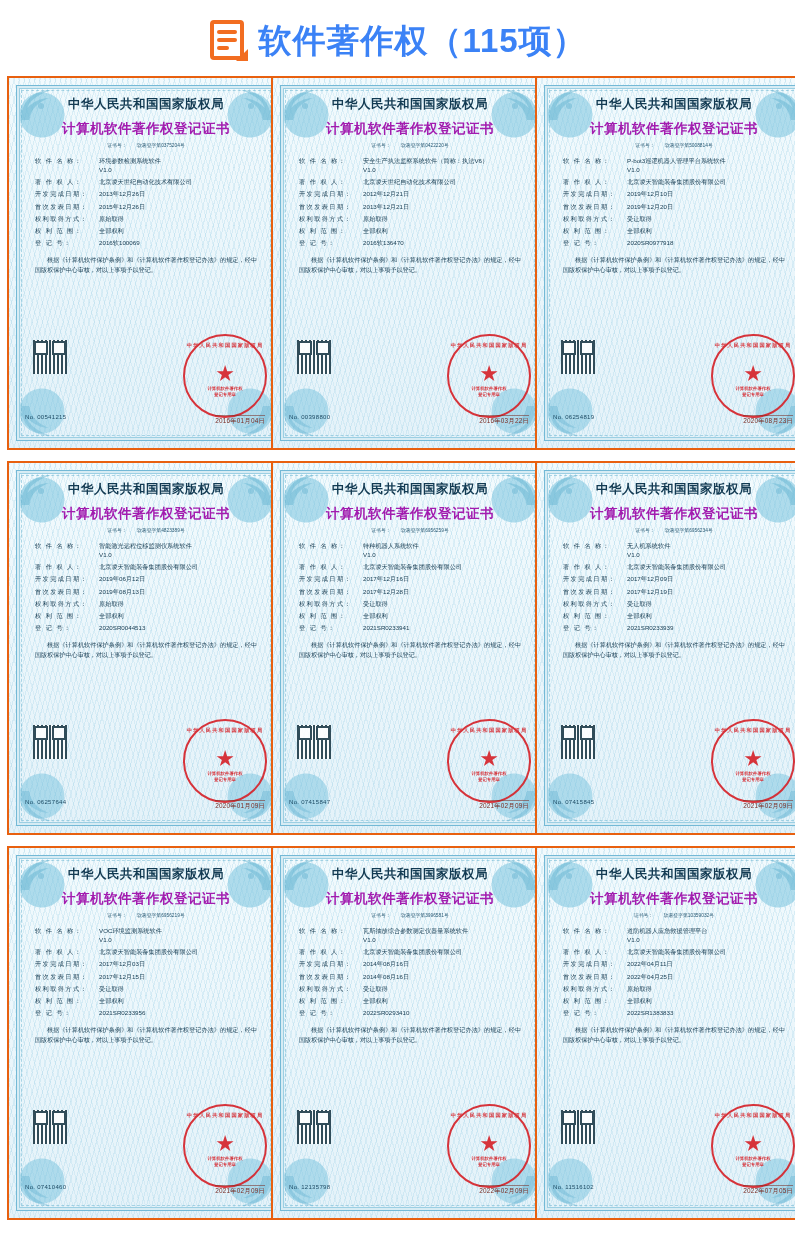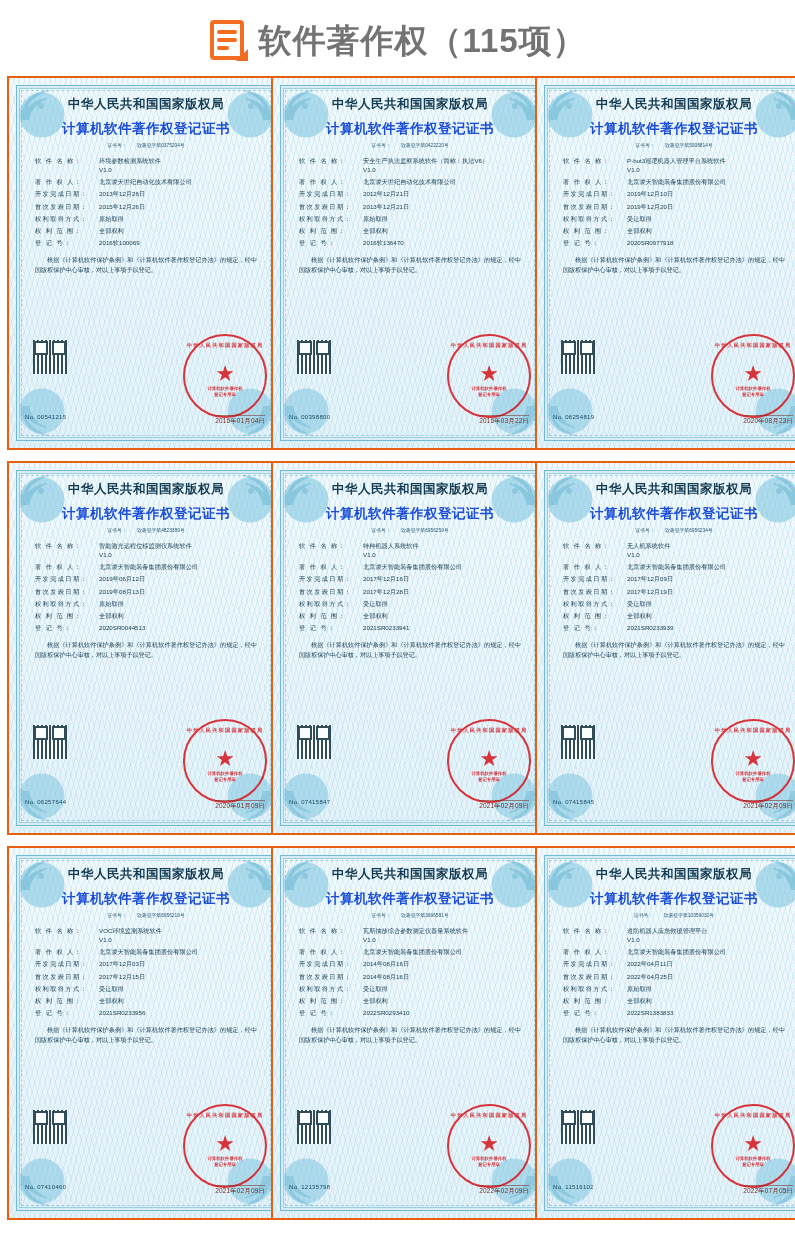--- a/index.html
+++ b/index.html
@@ -45,21 +45,21 @@
   .header-icon .fold {
     position: absolute;
     right: 0px; bottom: 1px;
     width: 0; height: 0;
     border-left: 12px solid transparent;
     border-bottom: 12px solid #f26d21;
   }
   .header-title {
     font-size: 33px;
     font-weight: bold;
-    color: #737373;
+    color: #3b82f6;
     letter-spacing: 1px;
     line-height: 1;
     white-space: nowrap;
   }
 
   
   .cert-grid {
     display: grid;
     grid-template-columns: repeat(3, 253px);
     gap: 11px;
@@ -126,21 +126,21 @@
     font-size: 12.5px;
     font-weight: bold;
     color: #123a52;
     letter-spacing: 0.5px;
   }
   .c-title {
     text-align: center;
     font-family: "Liberation Serif", serif;
     font-size: 13.5px;
     font-weight: bold;
-    color: #1d4ed8;
+    color: #a21caf;
     margin-top: 7px;
     letter-spacing: 0.5px;
   }
   .c-certno {
     text-align: center;
     font-size: 4.6px;
     color: #2a5a74;
     margin-top: 5px;
     transform: scale(1.05);
   }

